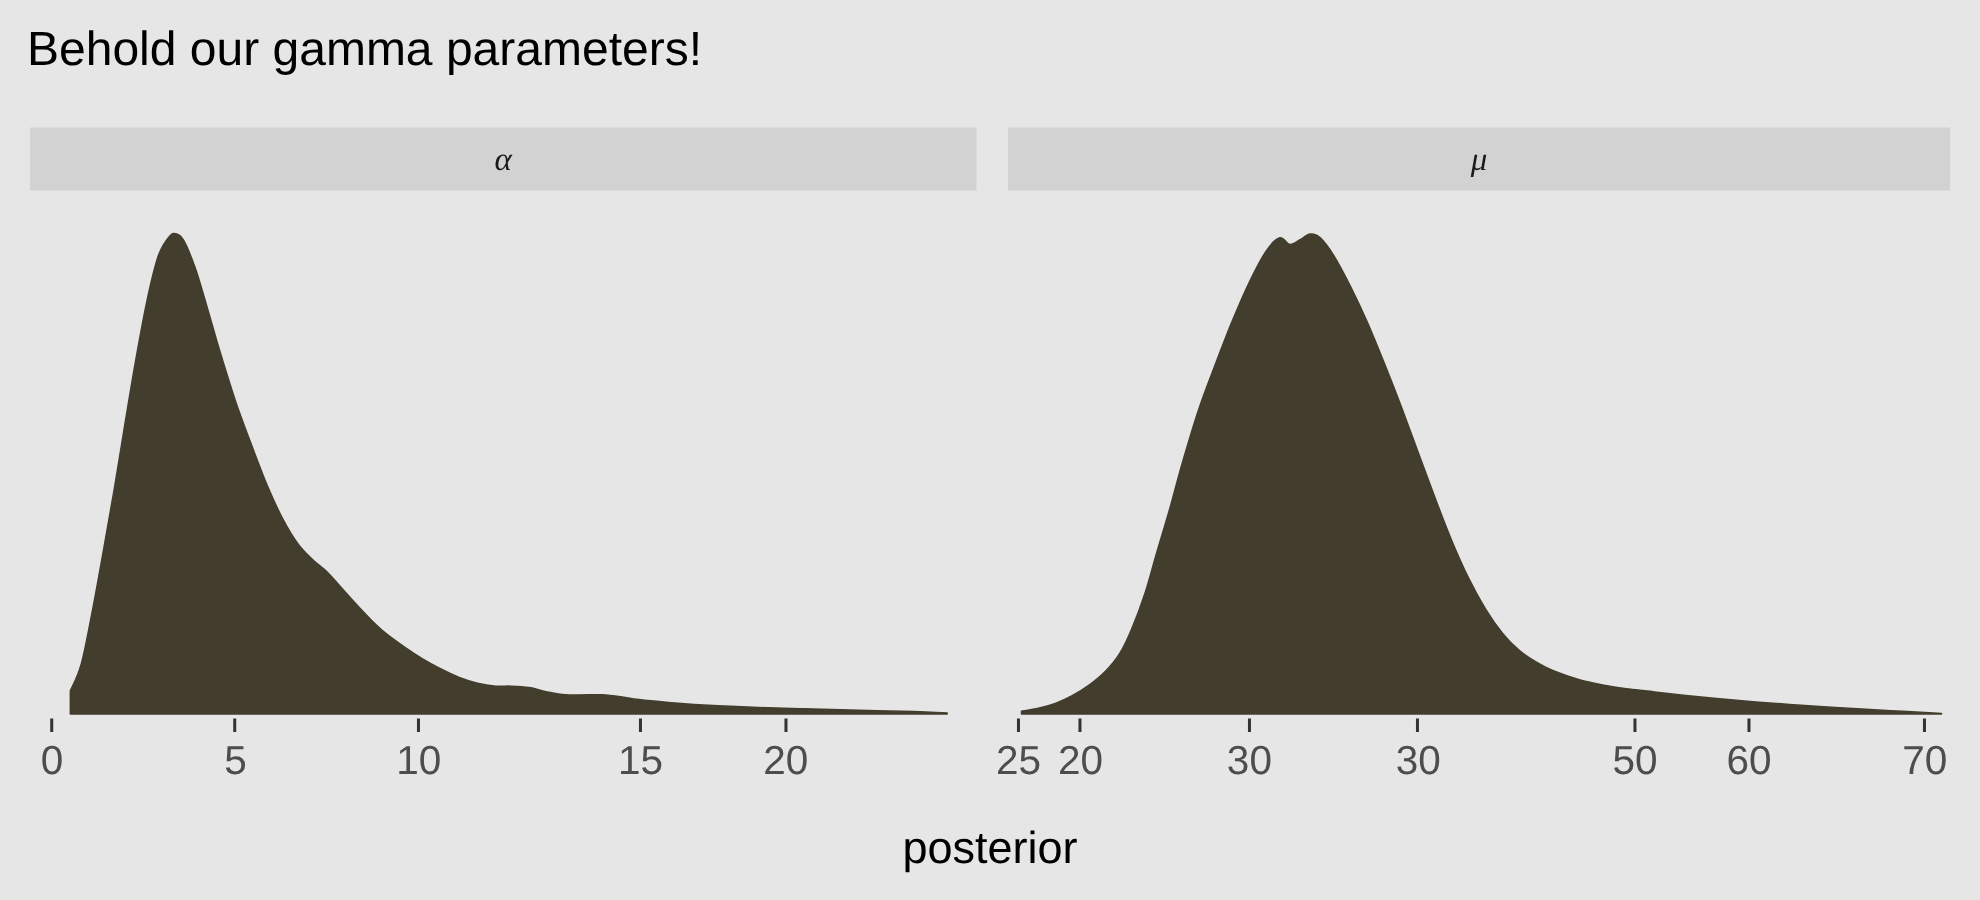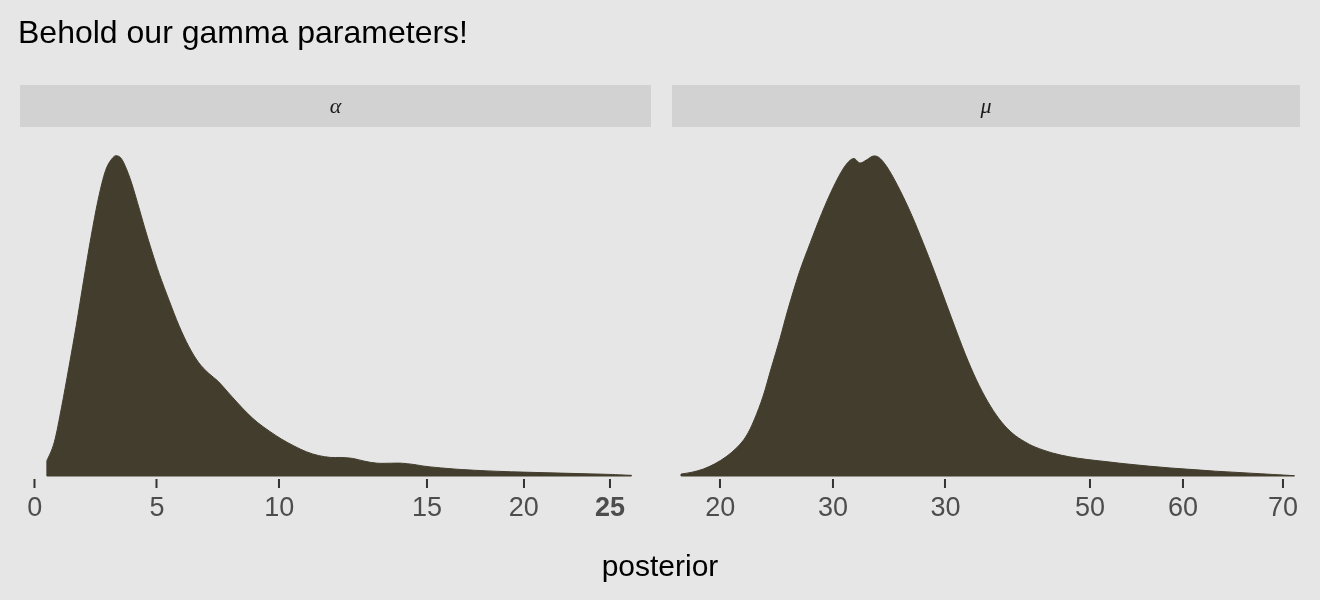--- a/index.html
+++ b/index.html
@@ -143,21 +143,21 @@
         <div class="tick-label">10</div>
       </div>
       <div class="tick" style="left: 383px; margin-left: 24px;">
         <div class="tick-mark"></div>
         <div class="tick-label">15</div>
       </div>
       <div class="tick" style="left: 503.82px;">
         <div class="tick-mark"></div>
         <div class="tick-label">20</div>
       </div>
-      <div class="tick" style="left: 590px; font-weight: bold;">
+      <div class="tick" style="left: 659px;">
         <div class="tick-mark"></div>
         <div class="tick-label">25</div>
       </div>
     </div>
   <div class="axis" id="axis-mu">
       <div class="tick" style="left: 48.39px;">
         <div class="tick-mark"></div>
         <div class="tick-label">20</div>
       </div>
       <div class="tick" style="left: 160.94px;">
@@ -165,21 +165,21 @@
         <div class="tick-label">30</div>
       </div>
       <div class="tick" style="left: 273.48px;">
         <div class="tick-mark"></div>
         <div class="tick-label">30</div>
       </div>
       <div class="tick" style="left: 386.03px; margin-left: 32px;">
         <div class="tick-mark"></div>
         <div class="tick-label">50</div>
       </div>
-      <div class="tick" style="left: 511px;">
+      <div class="tick" style="left: 494px;">
         <div class="tick-mark"></div>
         <div class="tick-label">60</div>
       </div>
       <div class="tick" style="left: 611.12px;">
         <div class="tick-mark"></div>
         <div class="tick-label">70</div>
       </div>
     </div>
 
   <div class="axis-title">posterior</div>

